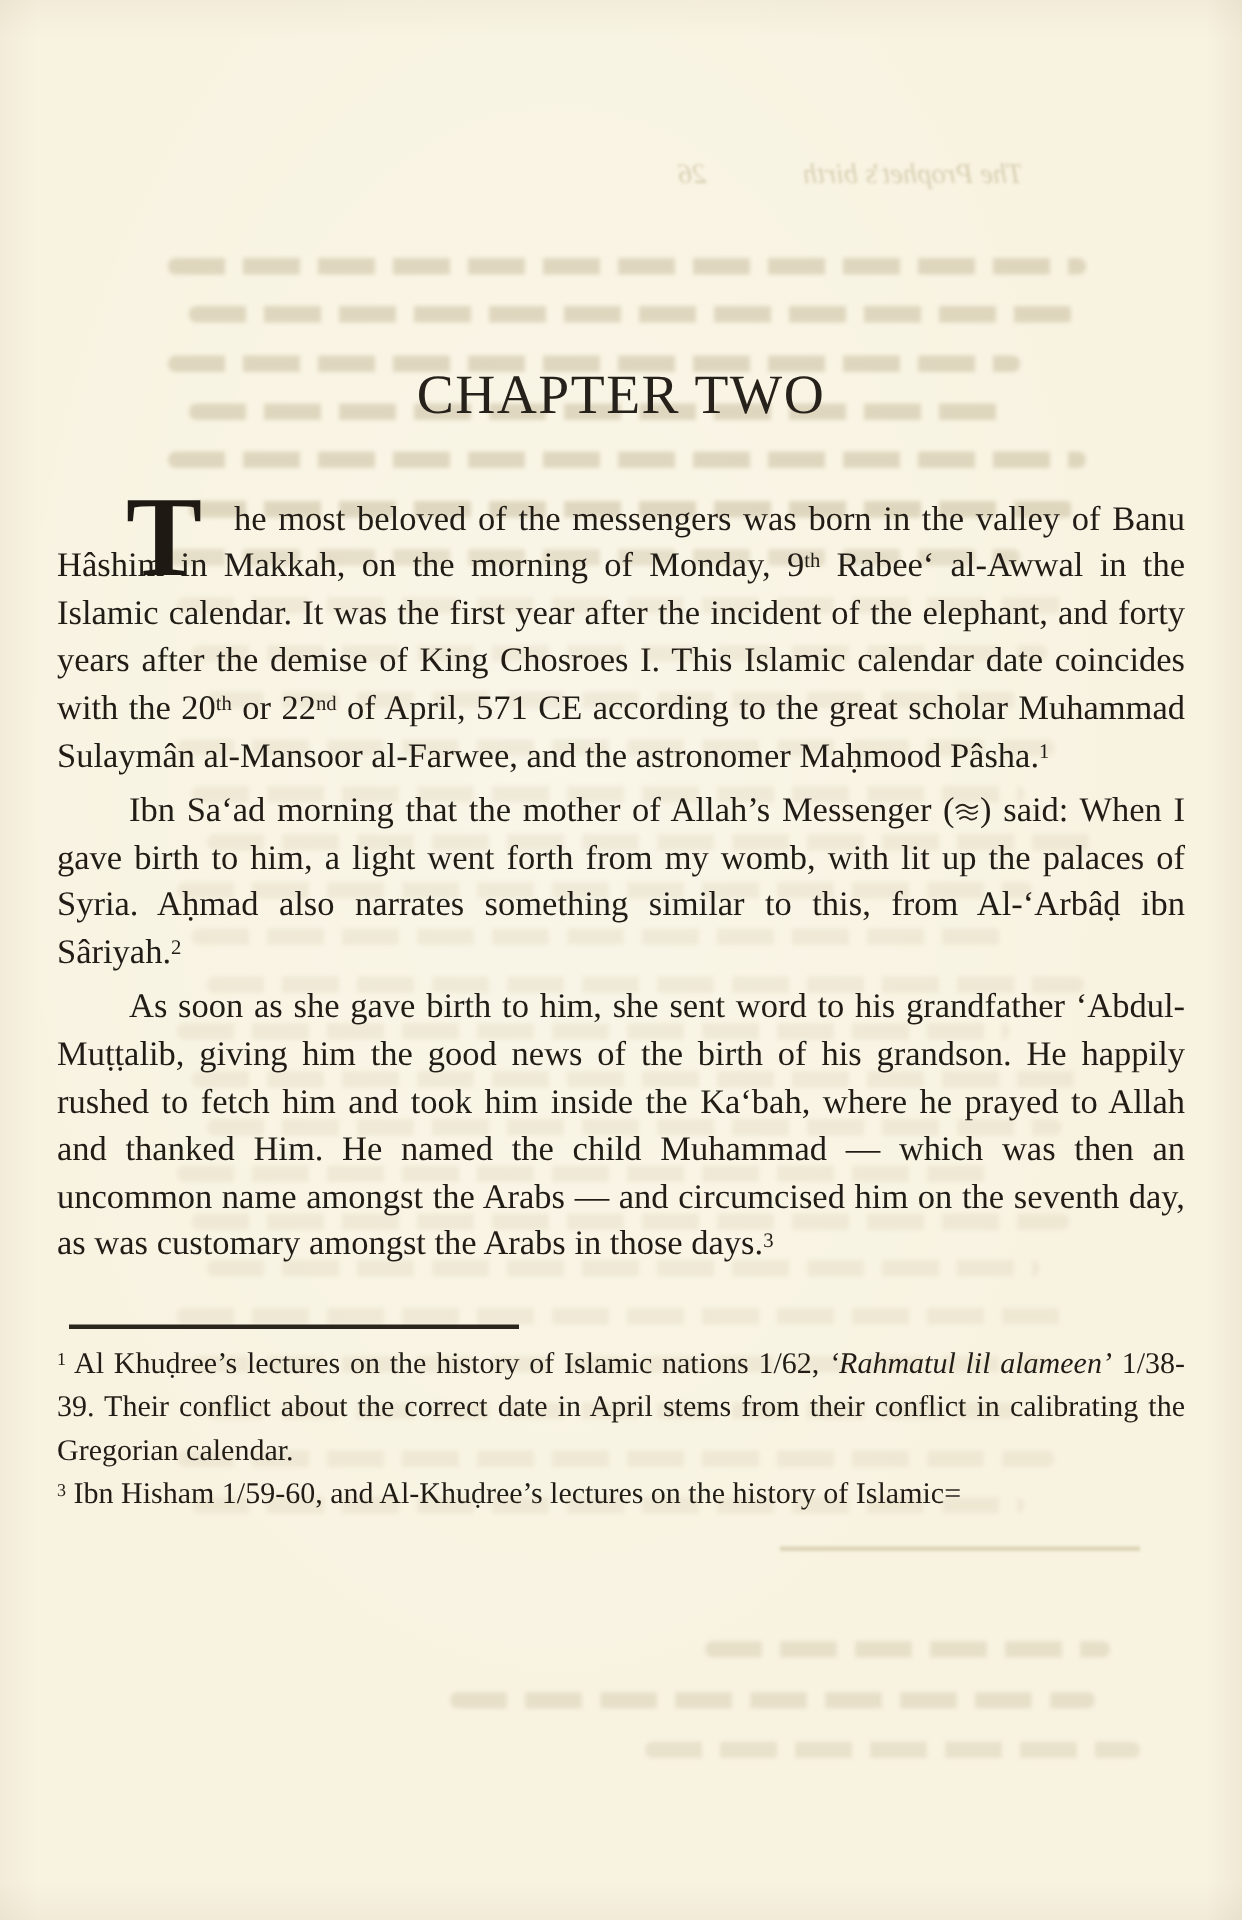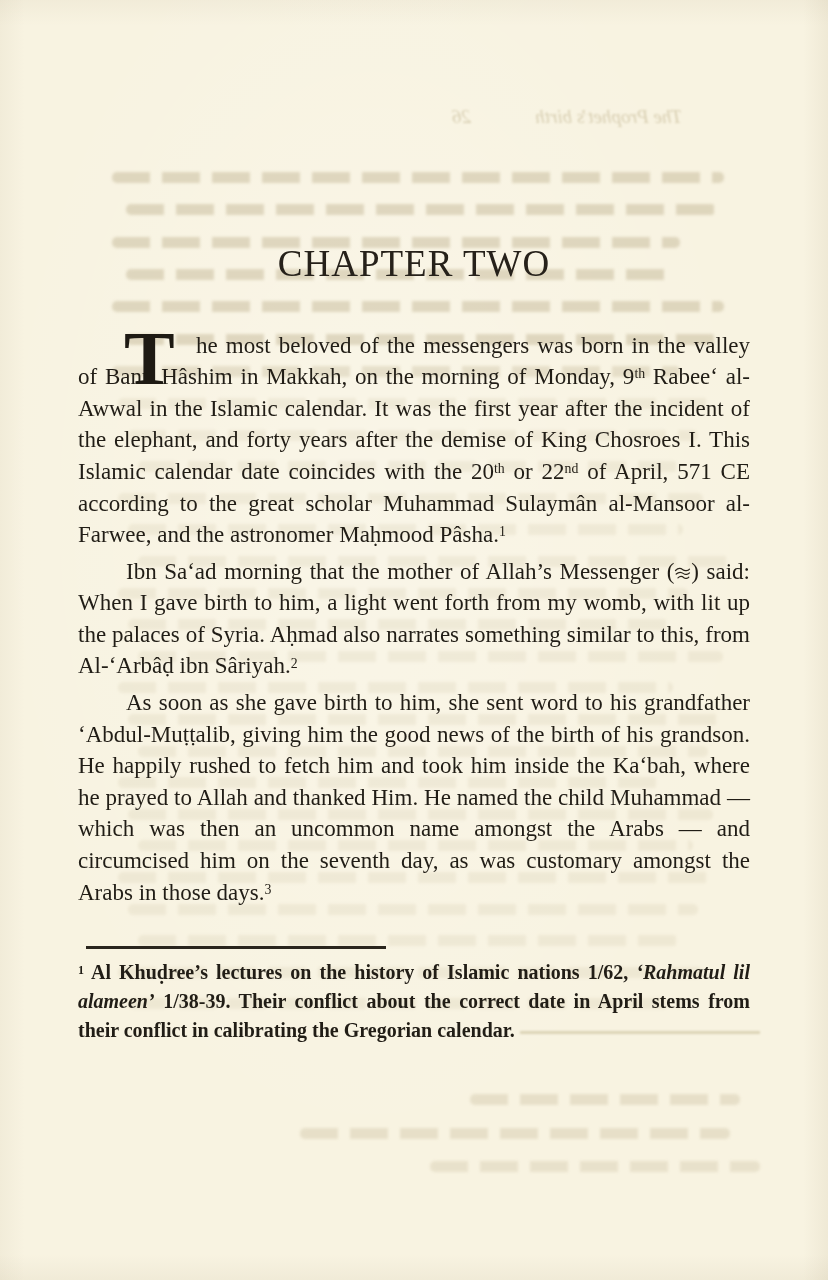--- a/index.html
+++ b/index.html
@@ -25,21 +25,21 @@
   }
   .bleed-rule{position:absolute;height:3px;background:#b0a070;opacity:.38;filter:blur(1px);}
   .bleed-header{
     position:absolute;top:106px;left:452px;width:230px;
     display:flex;justify-content:space-between;align-items:baseline;
     transform:scaleX(-1);
     color:#ab9b6e;opacity:.42;filter:blur(1.1px);
     font-size:19px;font-style:italic;
   }
   
-  .content{position:relative;z-index:1;margin:0 78px;}
+  .content{position:relative;z-index:1;margin:0 38px;}
   .chapter-label{
     margin:243px 0 0 0;text-align:center;
     font-size:37px;font-weight:400;letter-spacing:1px;line-height:1.15;color:#26211a;
   }
   .chapter-title{
     margin:2px 0 0 0;text-align:center;
     font-size:43px;font-weight:400;line-height:1.12;color:#211c15;
   }
   .bodytext p{
     margin:5px 0 0 0;
@@ -55,21 +55,21 @@
   }
   sup.sup{font-size:0.6em;line-height:0;position:relative;top:-0.42em;vertical-align:baseline;}
   .hon{white-space:nowrap;}
   .hon svg{vertical-align:-2px;}
   .footnote-rule{
     margin:38px 0 0 8px;width:300px;height:3px;
     background:#2a251d;border:none;
   }
   .footnotes{margin-top:9px;}
   .footnotes p{
-    margin:0;font-size:20px;line-height:29px;text-align:justify;font-weight:bold;
+    margin:0;font-size:20px;line-height:29px;text-align:justify;
   }
 </style>
 </head>
 <body>
 
 <div class="page">
 
   <div class="bleed-layer">
     <div class="bleed-header">
       <span>The Prophet’s birth</span>
@@ -125,16 +125,17 @@
                 <path d="M5.5 15.5 C8.5 12.8 12 13.6 14 15.3 S19.5 16.2 21 14.5"></path>
               </g>
             </svg>)</span><span> said: When I gave birth to him, a light went forth from my womb, with lit up the palaces of Syria. Aḥmad also narrates something similar to this, from Al-‘Arbâḍ ibn Sâriyah.</span><sup class="sup">2</sup></p>
       <p class="indented"><span>As soon as she gave birth to him, she sent word to his grandfather ‘Abdul-Muṭṭalib, giving him the good news of the birth of his grandson. He happily rushed to fetch him and took him inside the Ka‘bah, where he prayed to Allah and thanked Him. He named the child Muhammad — which was then an uncommon name amongst the Arabs — and circumcised him on the seventh day, as was customary amongst the Arabs in those days.</span><sup class="sup">3</sup></p>
     </div>
 
     <div class="footnote-rule"></div>
 
     <div class="footnotes">
       <p><sup class="sup">1</sup><span> Al Khuḍree’s lectures on the history of Islamic nations 1/62, </span><i>‘Rahmatul lil alameen’</i><span> 1/38-39. Their conflict about the correct date in April stems from their conflict in calibrating the Gregorian calendar.</span></p>
+      <p><sup class="sup">3</sup><span> Ibn Hisham 1/59-60, and Al-Khuḍree’s lectures on the history of Islamic=</span></p>
     </div>
 
   </div>
 </div>
 
 </body></html>

